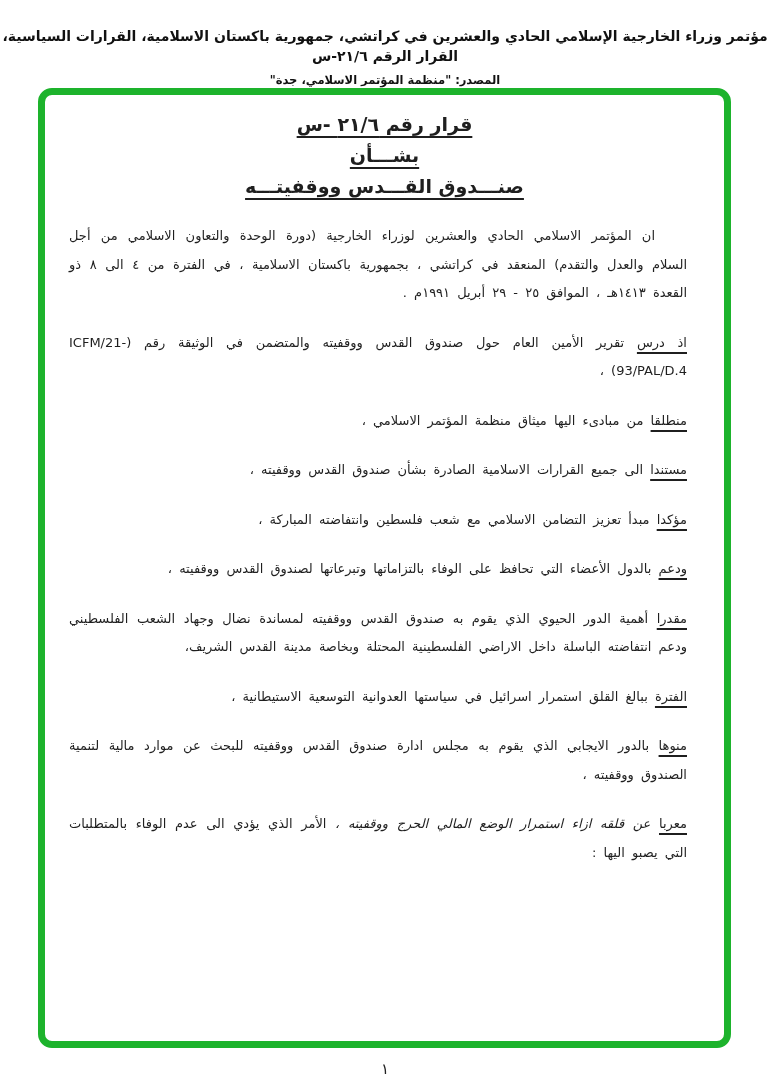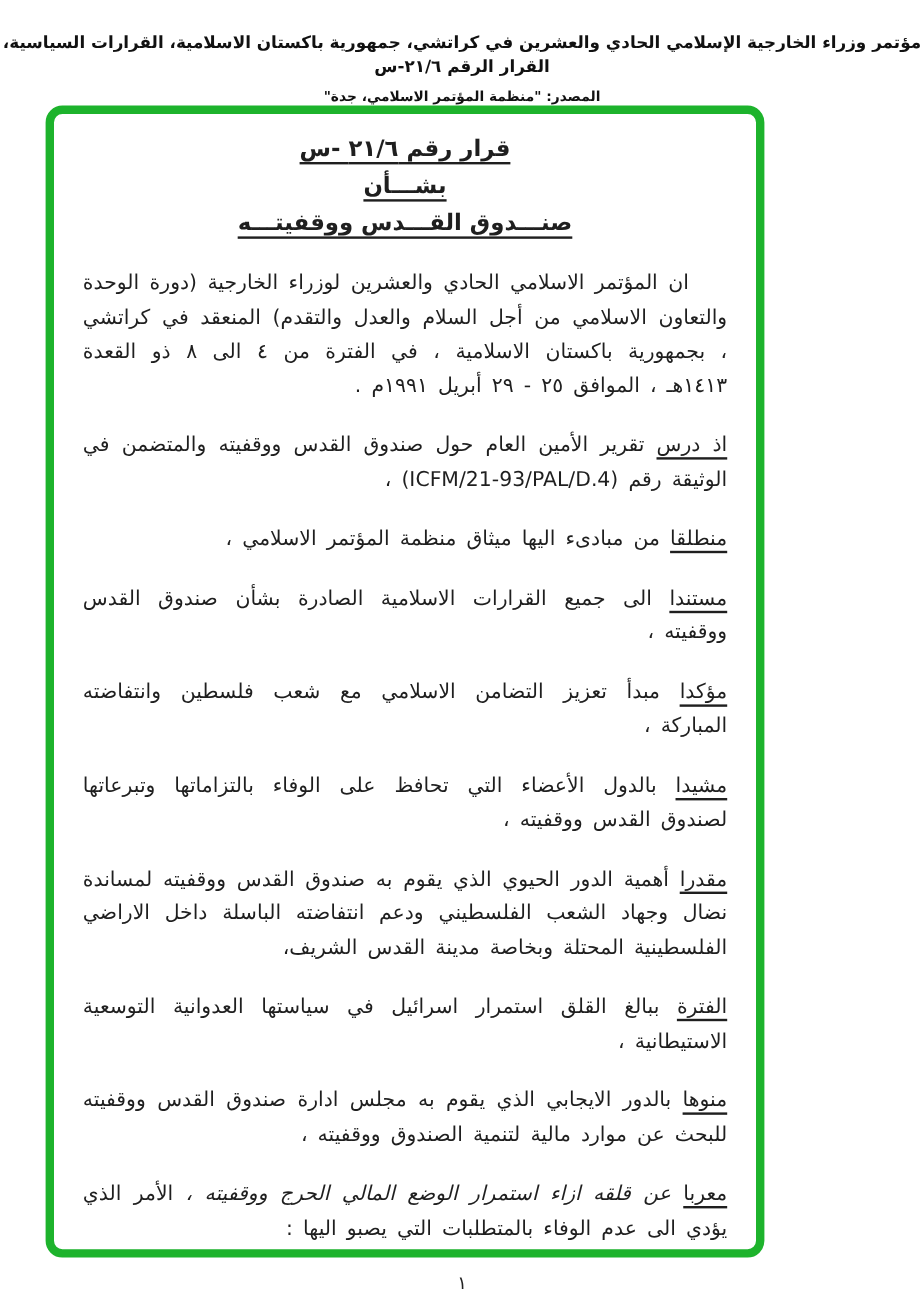--- a/index.html
+++ b/index.html
@@ -20,35 +20,35 @@
   .doc-header{padding-top:26px;text-align:center;color:#111;}
   .doc-header .h1{
     font-size:14px;font-weight:bold;line-height:20px;
     padding:0 0;letter-spacing:0;
   }
   .doc-header .h2{font-size:11.5px;font-weight:bold;margin-top:7px;}
 
   
   .green-box{
     position:absolute;left:38px;top:88px;
-    width:599px;height:960px;box-sizing:border-box;
+    width:693px;height:960px;box-sizing:border-box;
     border:7px solid var(--green);border-radius:14px;
     padding:10px 24px 0 24px;
     overflow:hidden;background:#fff;
   }
 
   .title-block{text-align:center;margin:4px 0 20px 0;}
   .title-line{
     display:block;font-size:19px;font-weight:bold;line-height:31px;
     text-decoration:underline;text-underline-offset:5px;
     text-decoration-thickness:1.5px;
   }
 
   .para{
-    font-size:17px;line-height:28.5px;margin:0 0 21px 0;
+    font-size:13px;line-height:28.5px;margin:0 13px 21px 0;
     text-align:justify;word-spacing:3px;
   }
   .para.indent{text-indent:32px;}
   .para .lead{
     text-decoration:underline;text-underline-offset:5px;
     text-decoration-thickness:1.5px;
   }
   .para .ital{font-style:italic;}
 
   .page-number{
@@ -78,21 +78,21 @@
   <p class="para indent"><span class="rest">ان المؤتمر الاسلامي الحادي والعشرين لوزراء الخارجية (دورة الوحدة والتعاون الاسلامي من أجل السلام والعدل والتقدم) المنعقد في كراتشي ، بجمهورية باكستان الاسلامية ، في الفترة من ٤ الى ٨ ذو القعدة ١٤١٣هـ ، الموافق ٢٥ - ٢٩ أبريل ١٩٩١م .</span></p>
 
   <p class="para"><span class="lead">اذ درس</span><span class="rest"> تقرير الأمين العام حول صندوق القدس ووقفيته والمتضمن في الوثيقة رقم (ICFM/21-93/PAL/D.4) ،</span></p>
 
   <p class="para"><span class="lead">منطلقا</span><span class="rest"> من مبادىء اليها ميثاق منظمة المؤتمر الاسلامي ،</span></p>
 
   <p class="para"><span class="lead">مستندا</span><span class="rest"> الى جميع القرارات الاسلامية الصادرة بشأن صندوق القدس ووقفيته ،</span></p>
 
   <p class="para"><span class="lead">مؤكدا</span><span class="rest"> مبدأ تعزيز التضامن الاسلامي مع شعب فلسطين وانتفاضته المباركة ،</span></p>
 
-  <p class="para"><span class="lead">مشيدا</span><span class="rest"> بالدول الأعضاء التي تحافظ على الوفاء بالتزاماتها وتبرعاتها لصندوق القدس ووقفيته ،</span></p>
+  <p class="para"><span class="lead">ودعم</span><span class="rest"> بالدول الأعضاء التي تحافظ على الوفاء بالتزاماتها وتبرعاتها لصندوق القدس ووقفيته ،</span></p>
 
   <p class="para"><span class="lead">مقدرا</span><span class="rest"> أهمية الدور الحيوي الذي يقوم به صندوق القدس ووقفيته لمساندة نضال وجهاد الشعب الفلسطيني ودعم انتفاضته الباسلة داخل الاراضي الفلسطينية المحتلة وبخاصة مدينة القدس الشريف،</span></p>
 
   <p class="para"><span class="lead">الفترة</span><span class="rest"> ببالغ القلق استمرار اسرائيل في سياستها العدوانية التوسعية الاستيطانية ،</span></p>
 
   <p class="para"><span class="lead">منوها</span><span class="rest"> بالدور الايجابي الذي يقوم به مجلس ادارة صندوق القدس ووقفيته للبحث عن موارد مالية لتنمية الصندوق ووقفيته ،</span></p>
 
   <p class="para"><span class="lead">معربا</span><span class="ital"> عن قلقه ازاء استمرار الوضع المالي الحرج ووقفيته ،</span><span class="rest"> الأمر الذي يؤدي الى عدم الوفاء بالمتطلبات التي يصبو اليها :</span></p>
 </div>
   </div>

